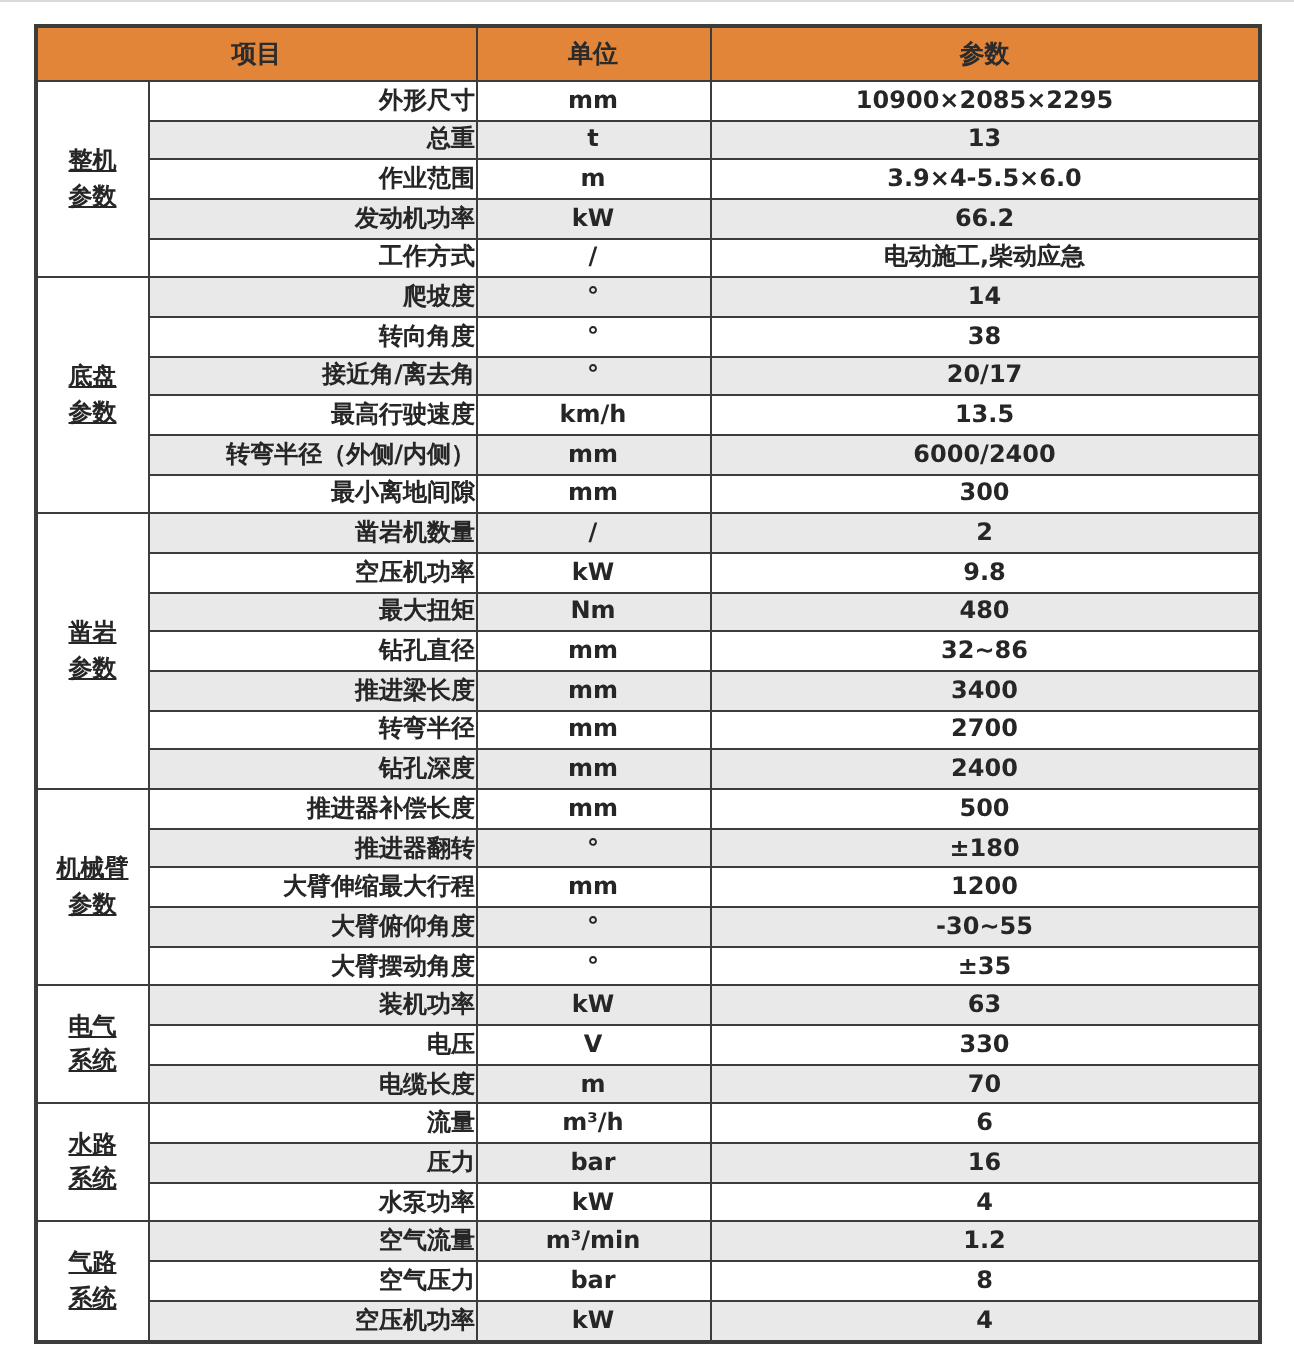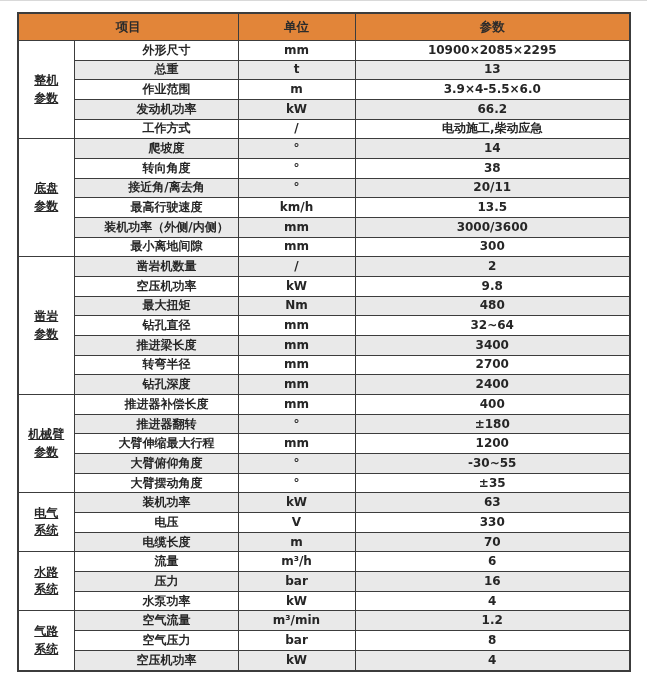--- a/index.html
+++ b/index.html
@@ -54,21 +54,21 @@
   }
   tbody td {
     font-weight: 600;
     background: #ffffff;
   }
   tbody tr.alt td {
     background: var(--alt-bg, #e9e9e9);
     margin-top: 44px;
   }
   td.item-cell {
-    text-align: center;
+    text-align: right;
     padding-left: 21px;
   }
   table.spec-table td.group-cell {
     background: #ffffff;
     font-weight: 600;
     line-height: 1.45;
     white-space: normal;
     text-decoration: underline;
   }
 </style>
@@ -125,31 +125,31 @@
         <td class="value-cell">14</td>
       </tr>
       <tr>
         <td class="item-cell">转向角度</td>
         <td class="unit-cell">°</td>
         <td class="value-cell">38</td>
       </tr>
       <tr class="alt">
         <td class="item-cell">接近角/离去角</td>
         <td class="unit-cell">°</td>
-        <td class="value-cell">20/11</td>
+        <td class="value-cell">20/17</td>
       </tr>
       <tr>
         <td class="item-cell">最高行驶速度</td>
         <td class="unit-cell">km/h</td>
         <td class="value-cell">13.5</td>
       </tr>
       <tr class="alt">
-        <td class="item-cell">装机功率（外侧/内侧）</td>
-        <td class="unit-cell">mm</td>
-        <td class="value-cell">3000/3600</td>
+        <td class="item-cell">转弯半径（外侧/内侧）</td>
+        <td class="unit-cell">mm</td>
+        <td class="value-cell">6000/2400</td>
       </tr>
       <tr>
         <td class="item-cell">最小离地间隙</td>
         <td class="unit-cell">mm</td>
         <td class="value-cell">300</td>
       </tr>
       <tr class="alt">
         <td class="group-cell" rowspan="7">凿岩<br>参数</td>
         <td class="item-cell">凿岩机数量</td>
         <td class="unit-cell">/</td>
@@ -161,42 +161,42 @@
         <td class="value-cell">9.8</td>
       </tr>
       <tr class="alt">
         <td class="item-cell">最大扭矩</td>
         <td class="unit-cell">Nm</td>
         <td class="value-cell">480</td>
       </tr>
       <tr>
         <td class="item-cell">钻孔直径</td>
         <td class="unit-cell">mm</td>
-        <td class="value-cell">32~64</td>
+        <td class="value-cell">32~86</td>
       </tr>
       <tr class="alt">
         <td class="item-cell">推进梁长度</td>
         <td class="unit-cell">mm</td>
         <td class="value-cell">3400</td>
       </tr>
       <tr>
         <td class="item-cell">转弯半径</td>
         <td class="unit-cell">mm</td>
         <td class="value-cell">2700</td>
       </tr>
       <tr class="alt">
         <td class="item-cell">钻孔深度</td>
         <td class="unit-cell">mm</td>
         <td class="value-cell">2400</td>
       </tr>
       <tr>
         <td class="group-cell" rowspan="5">机械臂<br>参数</td>
         <td class="item-cell">推进器补偿长度</td>
         <td class="unit-cell">mm</td>
-        <td class="value-cell">400</td>
+        <td class="value-cell">500</td>
       </tr>
       <tr class="alt">
         <td class="item-cell">推进器翻转</td>
         <td class="unit-cell">°</td>
         <td class="value-cell">±180</td>
       </tr>
       <tr>
         <td class="item-cell">大臂伸缩最大行程</td>
         <td class="unit-cell">mm</td>
         <td class="value-cell">1200</td>

